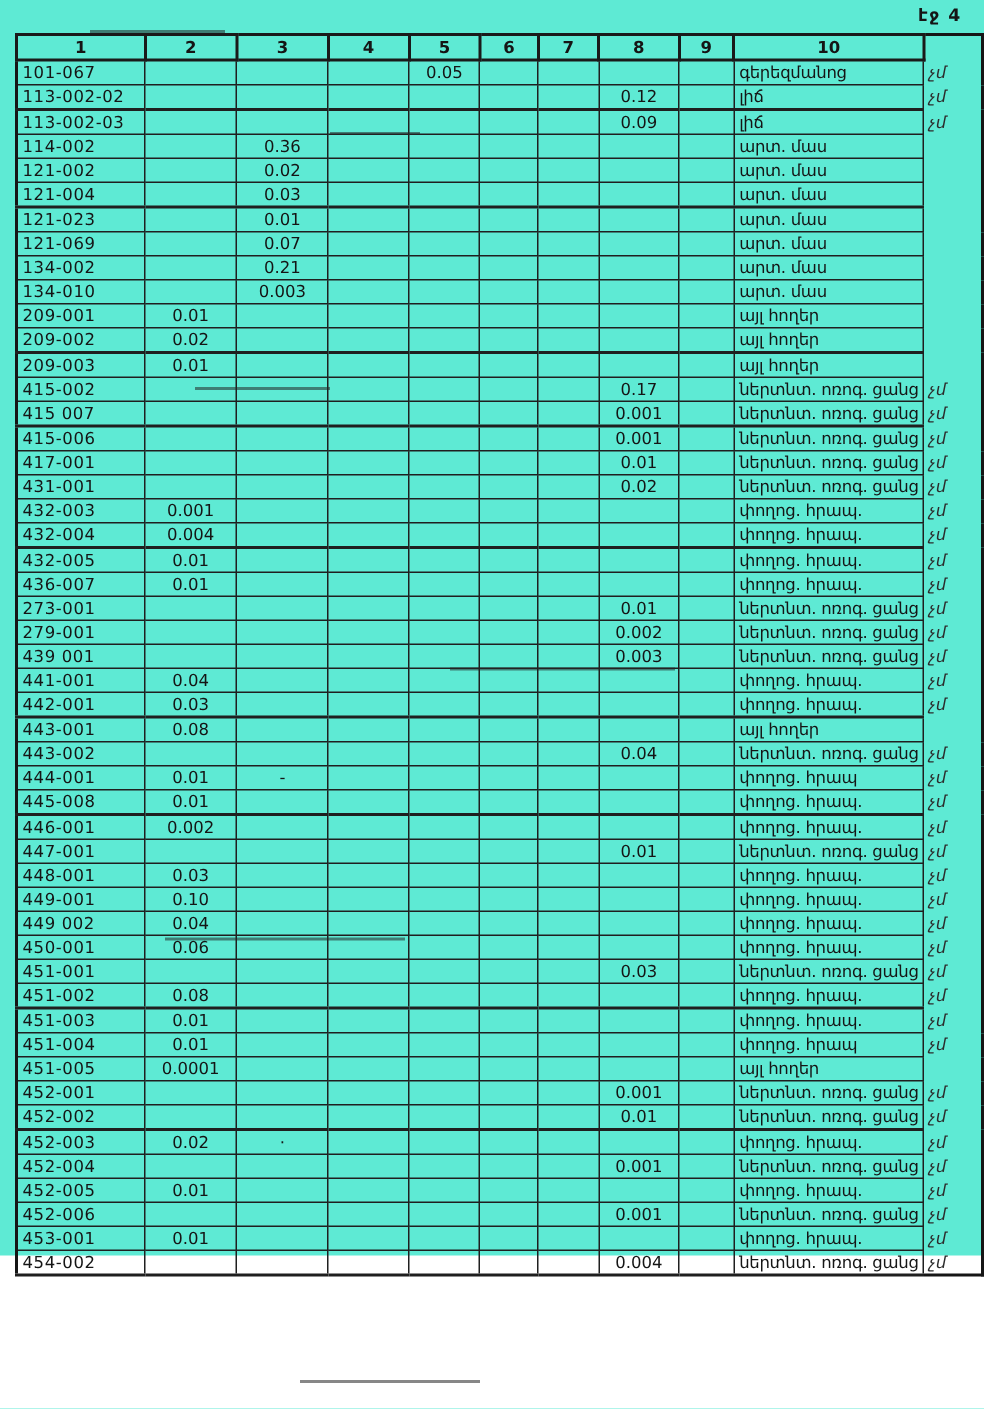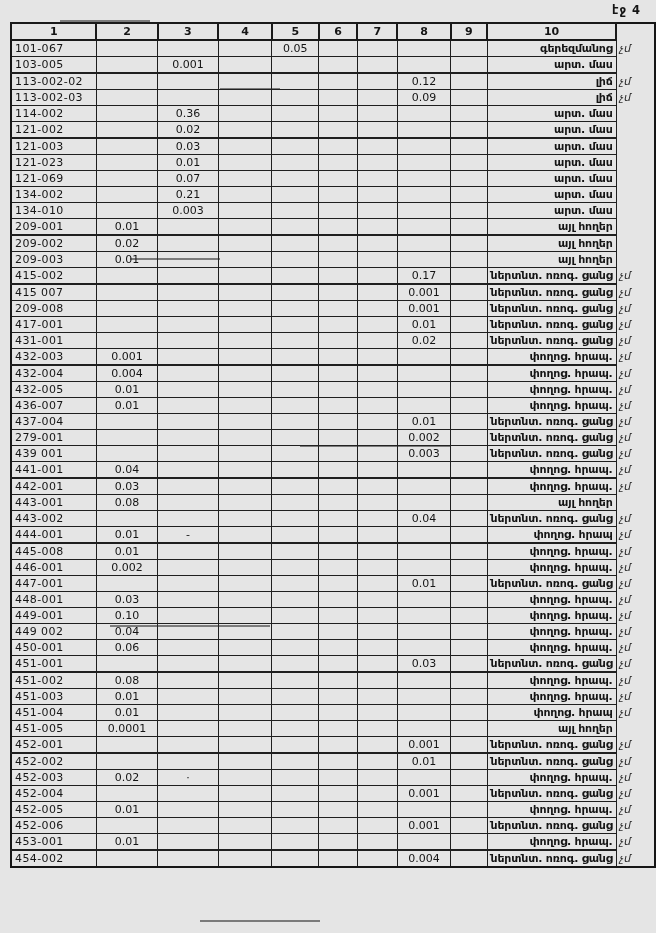--- a/index.html
+++ b/index.html
@@ -5,22 +5,22 @@
   html,body { margin:0; padding:0; }
   body {
     width:656px; height:939px;
     background:#ffffff;
     font-family:"DejaVu Sans", sans-serif;
     color:#151515;
     overflow:hidden;
   }
   .sheet {
     position:relative;
-    width:656px; height:933px;
-    background:#e5e5e5;
+    width:656px; height:837px;
+    background:#5eead4;
   }
   .page-label {
     position:absolute;
     top:3px; left:612px;
     font-size:11.5px;
     font-weight:700;
     letter-spacing:1px;
   }
   table.grid {
     position:absolute;
@@ -46,22 +46,22 @@
     font-size:11px;
     line-height:15px;
     white-space:nowrap;
     overflow:hidden;
   }
   
   td.col-c1 { text-align:left; letter-spacing:0.4px; font-weight:400; }
   td.col-c2, td.col-c3, td.col-c4, td.col-c5,
   td.col-c6, td.col-c7, td.col-c8, td.col-c9 { text-align:center; }
   td.col-c10 {
-    text-align:right;
-    font-weight:700;
+    text-align:left;
+    font-weight:400;
     font-size:10px;
     letter-spacing:-0.2px;
   }
   
   th.margin-head, td.margin-note {
     border:none !important;
     background:transparent;
     text-align:left;
     padding-left:8px;
     font-size:8.5px;
@@ -129,86 +129,73 @@
           <td class="col-c4"></td>
           <td class="col-c5">0.05</td>
           <td class="col-c6"></td>
           <td class="col-c7"></td>
           <td class="col-c8"></td>
           <td class="col-c9"></td>
           <td class="col-c10">գերեզմանոց</td>
           <td class="margin-note">չմ</td>
         </tr>
         <tr>
-          <td class="col-c1">103-005</td>
-          <td class="col-c2"></td>
-          <td class="col-c3">0.001</td>
+          <td class="col-c1">113-002-02</td>
+          <td class="col-c2"></td>
+          <td class="col-c3"></td>
+          <td class="col-c4"></td>
+          <td class="col-c5"></td>
+          <td class="col-c6"></td>
+          <td class="col-c7"></td>
+          <td class="col-c8">0.12</td>
+          <td class="col-c9"></td>
+          <td class="col-c10">լիճ</td>
+          <td class="margin-note">չմ</td>
+        </tr>
+        <tr>
+          <td class="col-c1">113-002-03</td>
+          <td class="col-c2"></td>
+          <td class="col-c3"></td>
+          <td class="col-c4"></td>
+          <td class="col-c5"></td>
+          <td class="col-c6"></td>
+          <td class="col-c7"></td>
+          <td class="col-c8">0.09</td>
+          <td class="col-c9"></td>
+          <td class="col-c10">լիճ</td>
+          <td class="margin-note">չմ</td>
+        </tr>
+        <tr>
+          <td class="col-c1">114-002</td>
+          <td class="col-c2"></td>
+          <td class="col-c3">0.36</td>
           <td class="col-c4"></td>
           <td class="col-c5"></td>
           <td class="col-c6"></td>
           <td class="col-c7"></td>
           <td class="col-c8"></td>
           <td class="col-c9"></td>
           <td class="col-c10">արտ. մաս</td>
           <td class="margin-note"></td>
         </tr>
         <tr>
-          <td class="col-c1">113-002-02</td>
-          <td class="col-c2"></td>
-          <td class="col-c3"></td>
-          <td class="col-c4"></td>
-          <td class="col-c5"></td>
-          <td class="col-c6"></td>
-          <td class="col-c7"></td>
-          <td class="col-c8">0.12</td>
-          <td class="col-c9"></td>
-          <td class="col-c10">լիճ</td>
-          <td class="margin-note">չմ</td>
-        </tr>
-        <tr>
-          <td class="col-c1">113-002-03</td>
-          <td class="col-c2"></td>
-          <td class="col-c3"></td>
-          <td class="col-c4"></td>
-          <td class="col-c5"></td>
-          <td class="col-c6"></td>
-          <td class="col-c7"></td>
-          <td class="col-c8">0.09</td>
-          <td class="col-c9"></td>
-          <td class="col-c10">լիճ</td>
-          <td class="margin-note">չմ</td>
-        </tr>
-        <tr>
-          <td class="col-c1">114-002</td>
-          <td class="col-c2"></td>
-          <td class="col-c3">0.36</td>
+          <td class="col-c1">121-002</td>
+          <td class="col-c2"></td>
+          <td class="col-c3">0.02</td>
           <td class="col-c4"></td>
           <td class="col-c5"></td>
           <td class="col-c6"></td>
           <td class="col-c7"></td>
           <td class="col-c8"></td>
           <td class="col-c9"></td>
           <td class="col-c10">արտ. մաս</td>
           <td class="margin-note"></td>
         </tr>
         <tr>
-          <td class="col-c1">121-002</td>
-          <td class="col-c2"></td>
-          <td class="col-c3">0.02</td>
-          <td class="col-c4"></td>
-          <td class="col-c5"></td>
-          <td class="col-c6"></td>
-          <td class="col-c7"></td>
-          <td class="col-c8"></td>
-          <td class="col-c9"></td>
-          <td class="col-c10">արտ. մաս</td>
-          <td class="margin-note"></td>
-        </tr>
-        <tr>
-          <td class="col-c1">121-003</td>
+          <td class="col-c1">121-004</td>
           <td class="col-c2"></td>
           <td class="col-c3">0.03</td>
           <td class="col-c4"></td>
           <td class="col-c5"></td>
           <td class="col-c6"></td>
           <td class="col-c7"></td>
           <td class="col-c8"></td>
           <td class="col-c9"></td>
           <td class="col-c10">արտ. մաս</td>
           <td class="margin-note"></td>
@@ -324,21 +311,21 @@
           <td class="col-c4"></td>
           <td class="col-c5"></td>
           <td class="col-c6"></td>
           <td class="col-c7"></td>
           <td class="col-c8">0.001</td>
           <td class="col-c9"></td>
           <td class="col-c10">ներտնտ. ոռոգ. ցանց</td>
           <td class="margin-note">չմ</td>
         </tr>
         <tr>
-          <td class="col-c1">209-008</td>
+          <td class="col-c1">415-006</td>
           <td class="col-c2"></td>
           <td class="col-c3"></td>
           <td class="col-c4"></td>
           <td class="col-c5"></td>
           <td class="col-c6"></td>
           <td class="col-c7"></td>
           <td class="col-c8">0.001</td>
           <td class="col-c9"></td>
           <td class="col-c10">ներտնտ. ոռոգ. ցանց</td>
           <td class="margin-note">չմ</td>
@@ -415,21 +402,21 @@
           <td class="col-c4"></td>
           <td class="col-c5"></td>
           <td class="col-c6"></td>
           <td class="col-c7"></td>
           <td class="col-c8"></td>
           <td class="col-c9"></td>
           <td class="col-c10">փողոց. հրապ.</td>
           <td class="margin-note">չմ</td>
         </tr>
         <tr>
-          <td class="col-c1">437-004</td>
+          <td class="col-c1">273-001</td>
           <td class="col-c2"></td>
           <td class="col-c3"></td>
           <td class="col-c4"></td>
           <td class="col-c5"></td>
           <td class="col-c6"></td>
           <td class="col-c7"></td>
           <td class="col-c8">0.01</td>
           <td class="col-c9"></td>
           <td class="col-c10">ներտնտ. ոռոգ. ցանց</td>
           <td class="margin-note">չմ</td>

